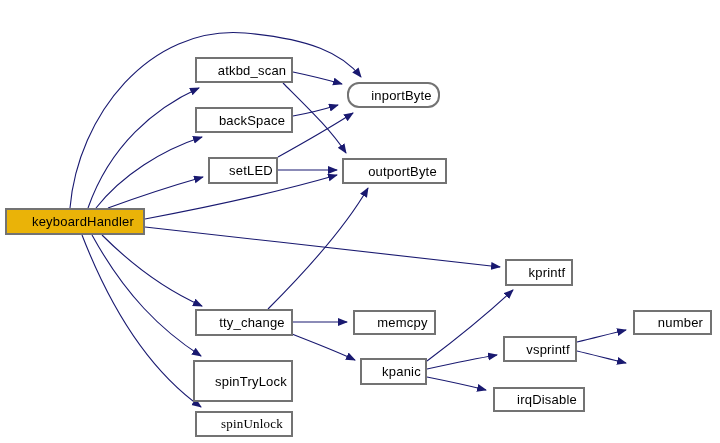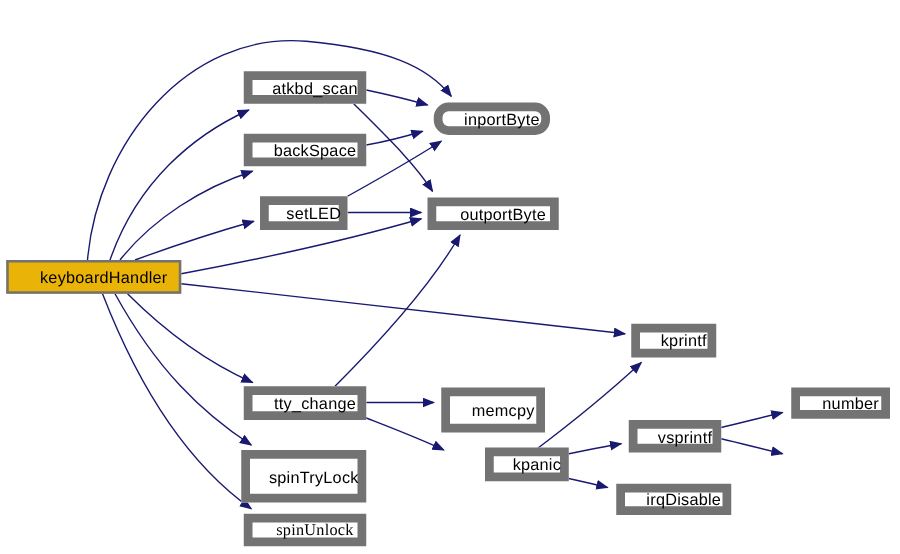--- a/index.html
+++ b/index.html
@@ -20,21 +20,21 @@
   #edge-layer {
     position: absolute;
     left: 0;
     top: 0;
     width: 720px;
     height: 443px;
   }
   .node {
     position: absolute;
     box-sizing: border-box;
-    border: 7px solid #737373;
+    border: 2px solid #737373;
     background: #ffffff;
     display: flex;
     align-items: center;
     justify-content: center;
     font-size: 13px;
     color: #000000;
     white-space: nowrap;
     letter-spacing: 0.2px;
     cursor: pointer;
     padding-left: 16px;
@@ -99,30 +99,30 @@
     </div>
     <div class="node" style="left: 342px; top: 158px; width: 105px; height: 26px;">
       <span>outportByte</span>
     </div>
     <div class="node" style="left: 505px; top: 259px; width: 68px; height: 27px;">
       <span>kprintf</span>
     </div>
     <div class="node" style="left: 195px; top: 309px; width: 98px; height: 27px;">
       <span>tty_change</span>
     </div>
-    <div class="node" style="left: 353px; top: 310px; width: 83px; height: 36px; text-align: right;">
+    <div class="node" style="left: 353px; top: 310px; width: 83px; height: 25px; text-align: right;">
       <span>memcpy</span>
     </div>
     <div class="node" style="left: 193px; top: 360px; width: 100px; height: 42px;">
       <span>spinTryLock</span>
     </div>
     <div class="node" style="left: 195px; top: 411px; width: 98px; height: 26px; font-family: Liberation Serif, serif;">
       <span>spinUnlock</span>
     </div>
-    <div class="node" style="left: 360px; top: 358px; width: 67px; height: 27px; margin-left: 28px;">
+    <div class="node" style="left: 360px; top: 358px; width: 67px; height: 27px;">
       <span>kpanic</span>
     </div>
     <div class="node" style="left: 503px; top: 336px; width: 74px; height: 26px;">
       <span>vsprintf</span>
     </div>
     <div class="node" style="left: 633px; top: 310px; width: 79px; height: 25px;">
       <span>number</span>
     </div>
     <div class="node" style="left: 493px; top: 387px; width: 92px; height: 25px;">
       <span>irqDisable</span>

